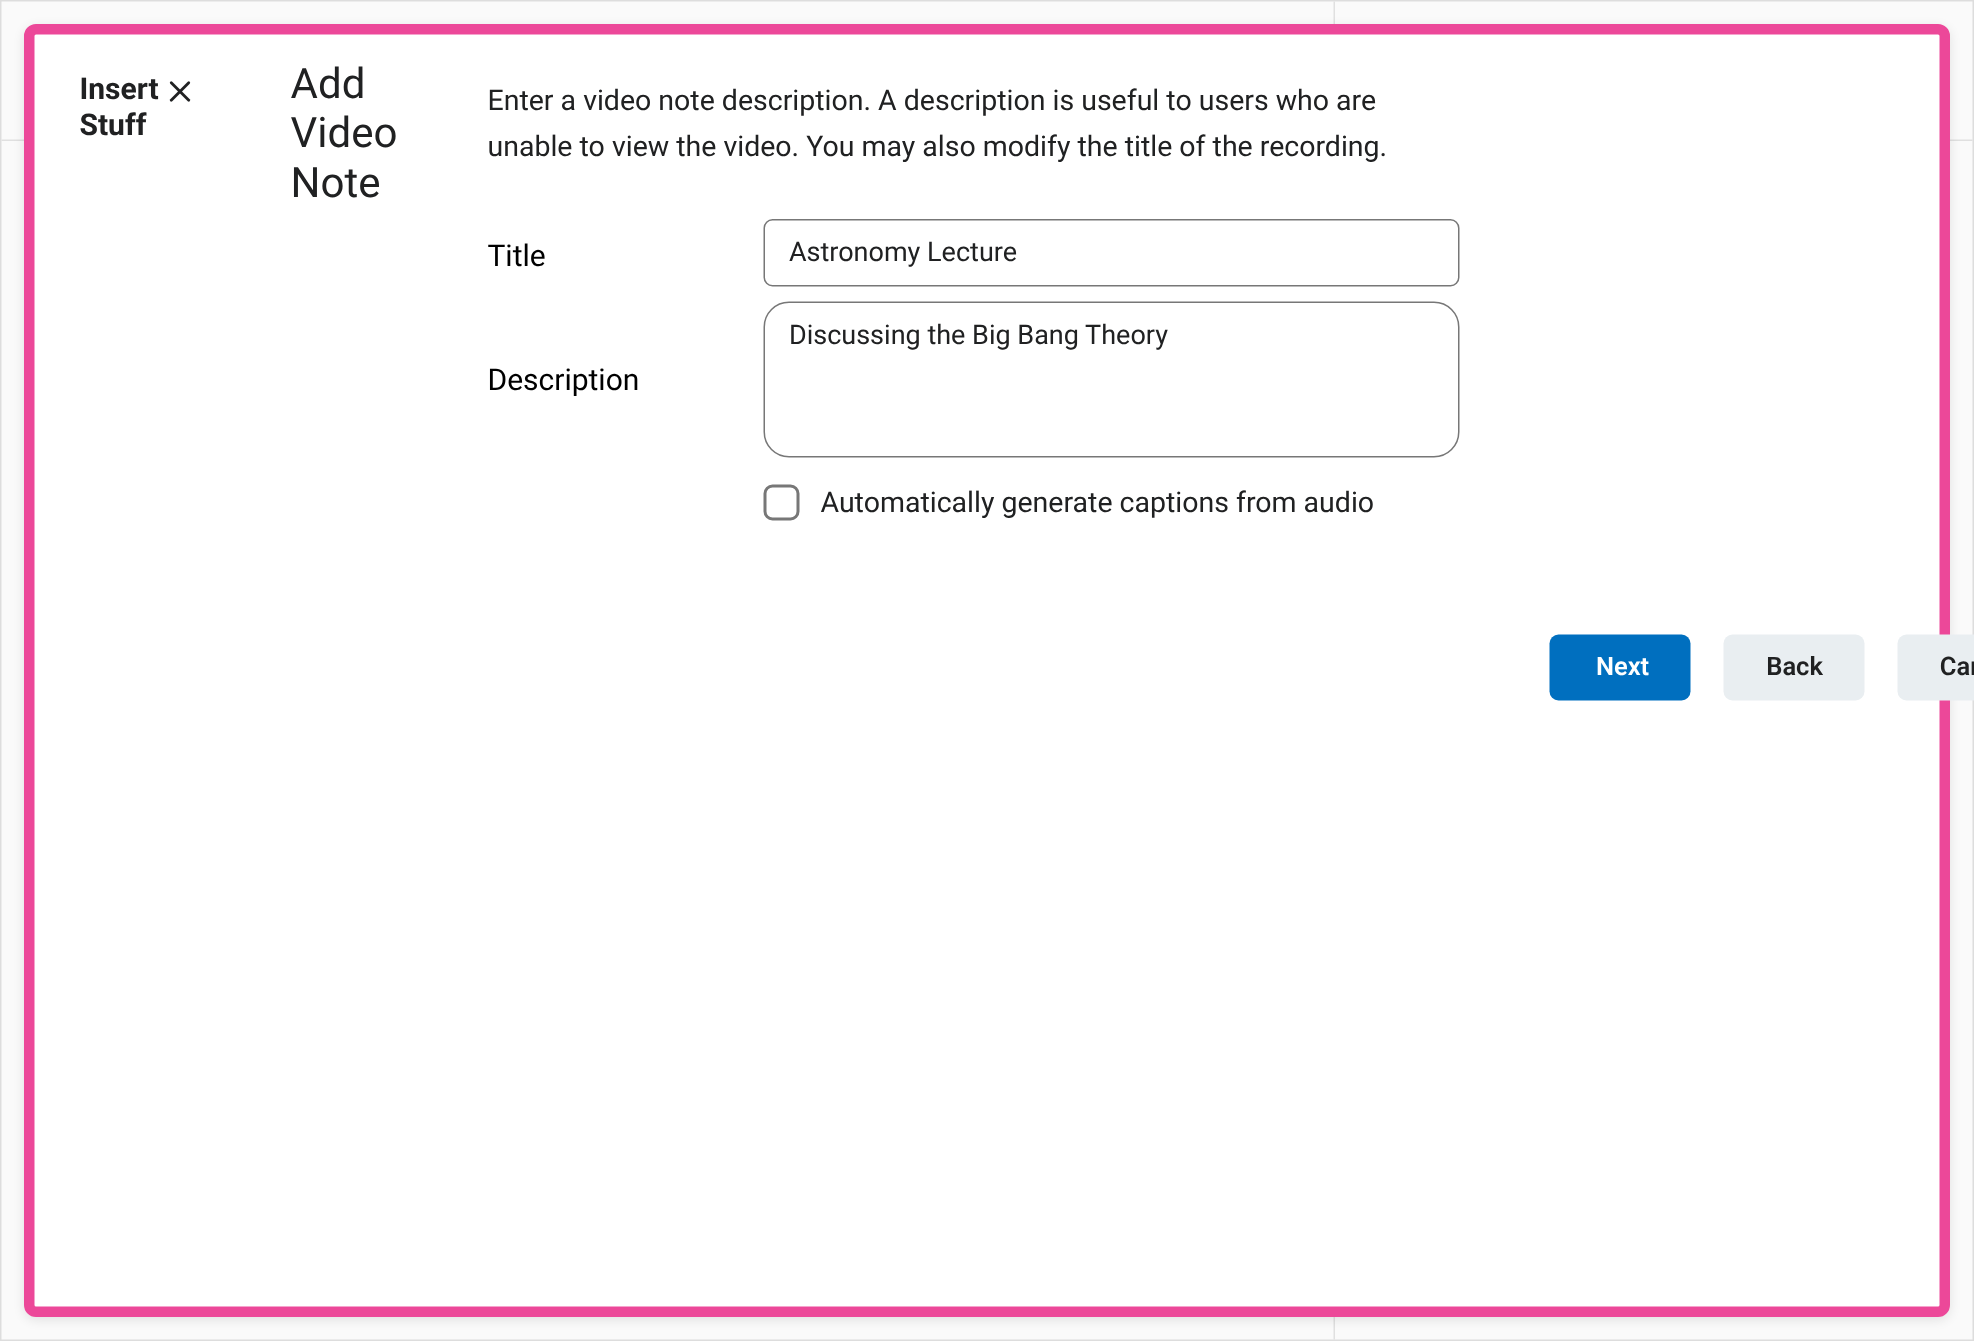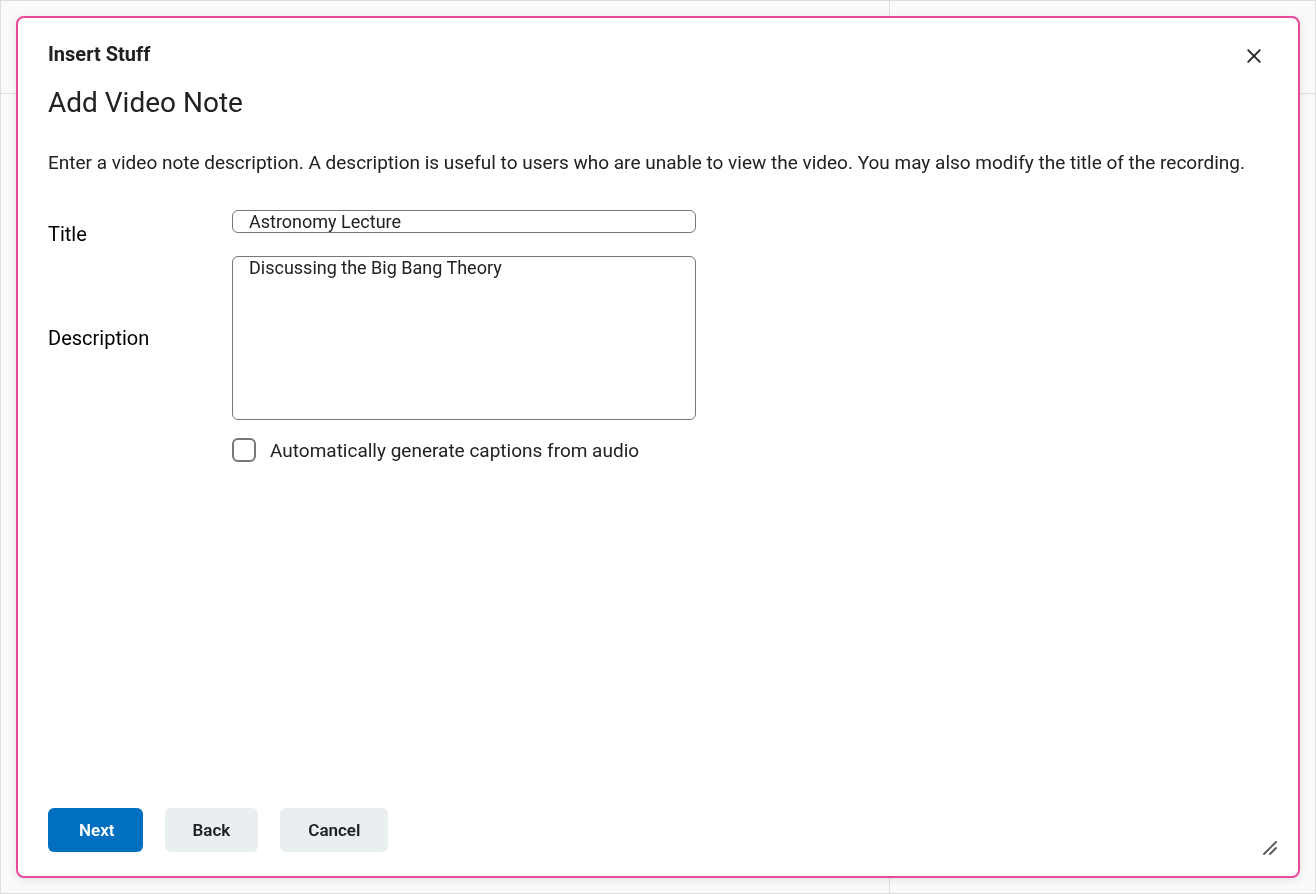--- a/index.html
+++ b/index.html
@@ -40,25 +40,25 @@
       height: 1px;
       background: #e0e0e0;
     }
     .modal {
       position: absolute;
       top: 16px;
       left: 16px;
       right: 16px;
       bottom: 16px;
       background: #fff;
-      border: 2px solid #ec4899;
+      border: 7px solid #ec4899;
       border-radius: 8px;
       box-shadow: 0 2px 8px rgba(0,0,0,0.1);
       display: flex;
-      flex-direction: column;
+      flex-direction: row;
     }
     .modal-header {
       padding: 24px 30px 0 30px;
       display: flex;
       justify-content: space-between;
       align-items: flex-start;
     }
     .modal-title {
       font-size: 20px;
       font-weight: 700;
@@ -107,29 +107,30 @@
       flex-shrink: 0;
     }
     .form-label.middle {
       align-self: center;
       padding-top: 0;
     }
     .form-input, .form-textarea, .form-select {
       width: 464px;
       border: 1px solid #777;
       border-radius: 6px;
-      padding: 0 16px;
+      padding: 11px 16px;
       font-size: 18px;
       color: #202122;
       font-family: inherit;
       background: #fff;
     }
     .form-textarea {
-      height: 164px;
+      height: 104px;
       resize: none;
+      border-radius: 17px;
     }
     .form-select-wrap {
       position: relative;
       width: 464px;
     }
     .form-select {
       width: 100%;
       appearance: none;
       -webkit-appearance: none;
       -moz-appearance: none;

